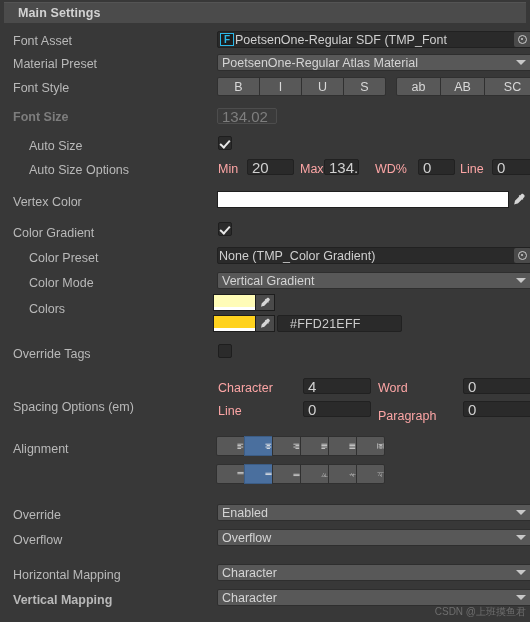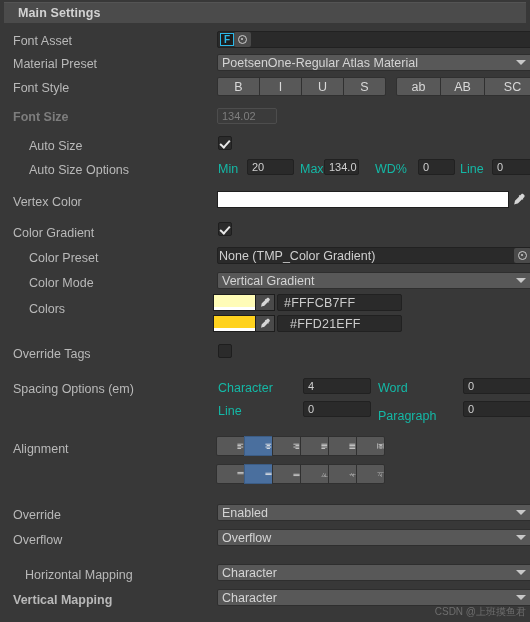--- a/index.html
+++ b/index.html
@@ -165,33 +165,33 @@
     position: absolute;
     height: 16px;
     background: #2a2a2a;
     border: 1px solid #212121;
     border-radius: 2px;
     box-sizing: border-box;
     display: flex;
     align-items: center;
     padding-left: 4px;
     overflow: hidden;
-    font-size: 11px;
+    font-size: 15px;
     color: #d0d0d0;
     white-space: nowrap;
   }
   .numfield.disabled {
     background: #3b3b3b;
     border-color: #4d4d4d;
     color: #7e7e7e;
   }
   .inline-lbl {
     position: absolute;
     font-size: 12.5px;
-    color: #14b8a6;
+    color: #fca5a5;
     white-space: nowrap;
   }
 
   
   .checkbox {
     position: absolute;
     width: 14px; height: 14px;
     background: #2b2b2b;
     border: 1px solid #1e1e1e;
     border-radius: 2px;
@@ -293,20 +293,21 @@
 
 <div id="root">
 
   <div class="panel-header">
     <span class="title">Main Settings</span>
   </div>
 
   <div class="lbl root" style="top:34px;">Font Asset</div>
   <div class="objfield" style="left:217px; top:31px; width:316px;">
     <span class="obj-icon">F</span>
+    <span class="obj-text">PoetsenOne-Regular SDF (TMP_Font</span>
     <span class="obj-pick">
         <span class="dot"></span>
       </span>
   </div>
 
   <div class="lbl root" style="top:57px;">Material Preset</div>
   <div class="dropdown" style="left:217px; top:54px; width:316px;">
     <span class="dd-text">PoetsenOne-Regular Atlas Material</span>
     <span class="dd-arrow"></span>
   </div>
@@ -371,37 +372,36 @@
 
   <div class="gswatch" id="gsw0" style="left:213px; top:294px;">
     <div class="top" id="gsw0top" style="background: rgb(255, 252, 183);"></div>
       <div class="alpha"></div>
   </div>
   <div class="gpick" style="left:255px; top:294px;">
     <svg width="11" height="11" viewBox="0 0 13 13">
       <path d="M10.4 1.3c-.6-.6-1.5-.6-2.1 0L7 2.6l-.5-.5-.8.8.5.5-4 4c-.2.2-.3.4-.3.6L1.6 9.8l-.5 1.6 1.6-.5 1.8-.3c.2 0 .4-.1.6-.3l4-4 .5.5.8-.8-.5-.5 1.3-1.3c.6-.6.6-1.5 0-2.1z" fill="#d6d6d6"></path>
     </svg>
   </div>
-  <div class="hexfield" style="left:277px; top:294px; width:125px;">#FFFCB7FF</div>
 
   <div class="gswatch" id="gsw1" style="left:213px; top:315px;">
     <div class="top" id="gsw1top" style="background: rgb(255, 210, 30);"></div>
       <div class="alpha"></div>
   </div>
   <div class="gpick" style="left:255px; top:315px;">
     <svg width="11" height="11" viewBox="0 0 13 13">
       <path d="M10.4 1.3c-.6-.6-1.5-.6-2.1 0L7 2.6l-.5-.5-.8.8.5.5-4 4c-.2.2-.3.4-.3.6L1.6 9.8l-.5 1.6 1.6-.5 1.8-.3c.2 0 .4-.1.6-.3l4-4 .5.5.8-.8-.5-.5 1.3-1.3c.6-.6.6-1.5 0-2.1z" fill="#d6d6d6"></path>
     </svg>
   </div>
   <div class="hexfield" style="left:277px; top:315px; width:125px;padding-left:12px;">#FFD21EFF</div>
 
   <div class="lbl root" style="top:347px;">Override Tags</div>
   <div class="checkbox" style="left:218px; top:344px;"></div>
 
-  <div class="lbl root" style="top:382px;text-align:center;">Spacing Options (em)</div>
+  <div class="lbl root" style="top:400px;text-align:center;">Spacing Options (em)</div>
   <div class="inline-lbl" style="left:218px; top:381px;">Character</div>
   <div class="numfield" style="left:303px; top:378px; width:68px;">4</div>
   <div class="inline-lbl" style="left:378px; top:381px;">Word</div>
   <div class="numfield" style="left:463px; top:378px; width:70px;">0</div>
 
   <div class="inline-lbl" style="left:218px; top:404px;">Line</div>
   <div class="numfield" style="left:303px; top:401px; width:68px;">0</div>
   <div class="inline-lbl" style="left:378px; top:409px;">Paragraph</div>
   <div class="numfield" style="left:463px; top:401px; width:70px;">0</div>
 
@@ -522,21 +522,21 @@
     <span class="dd-text">Enabled</span>
     <span class="dd-arrow"></span>
   </div>
 
   <div class="lbl root" style="top:533px;">Overflow</div>
   <div class="dropdown" style="left:217px; top:529px; width:316px;">
     <span class="dd-text">Overflow</span>
     <span class="dd-arrow"></span>
   </div>
 
-  <div class="lbl root" style="top:568px;margin-left:12px;">Horizontal Mapping</div>
+  <div class="lbl root" style="top:568px;">Horizontal Mapping</div>
   <div class="dropdown" style="left:217px; top:564px; width:316px;">
     <span class="dd-text">Character</span>
     <span class="dd-arrow"></span>
   </div>
 
   <div class="lbl root" style="top:593px;font-weight:bold;">Vertical Mapping</div>
   <div class="dropdown" style="left:217px; top:589px; width:316px;">
     <span class="dd-text">Character</span>
     <span class="dd-arrow"></span>
   </div>

